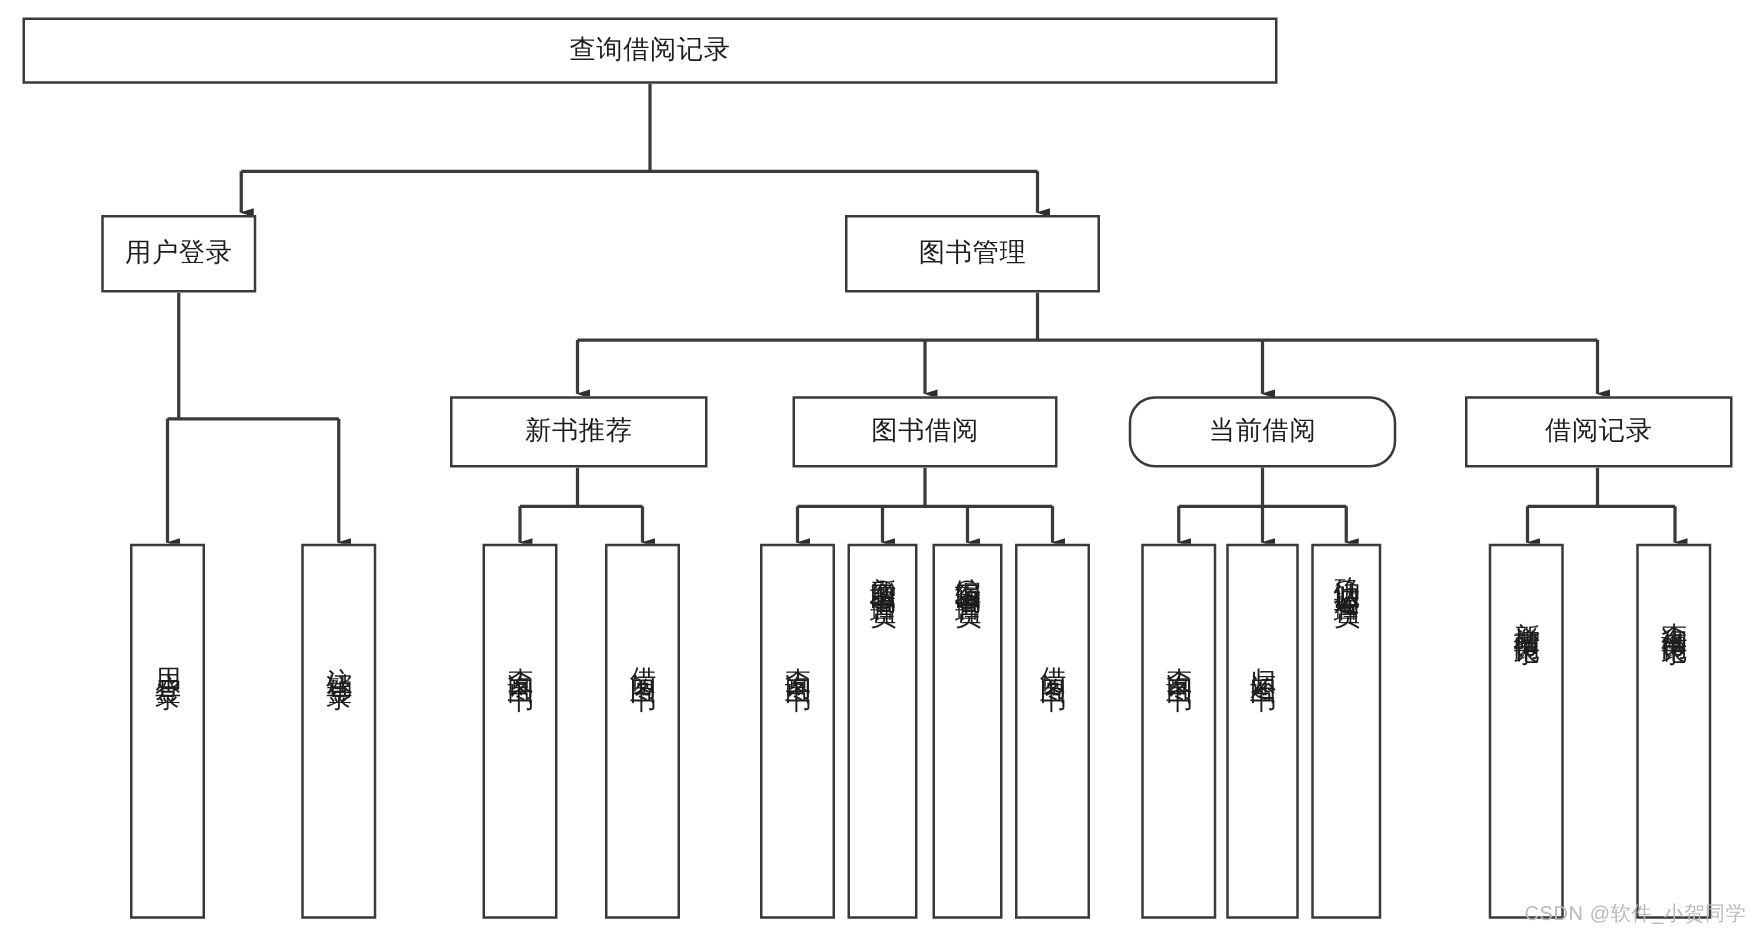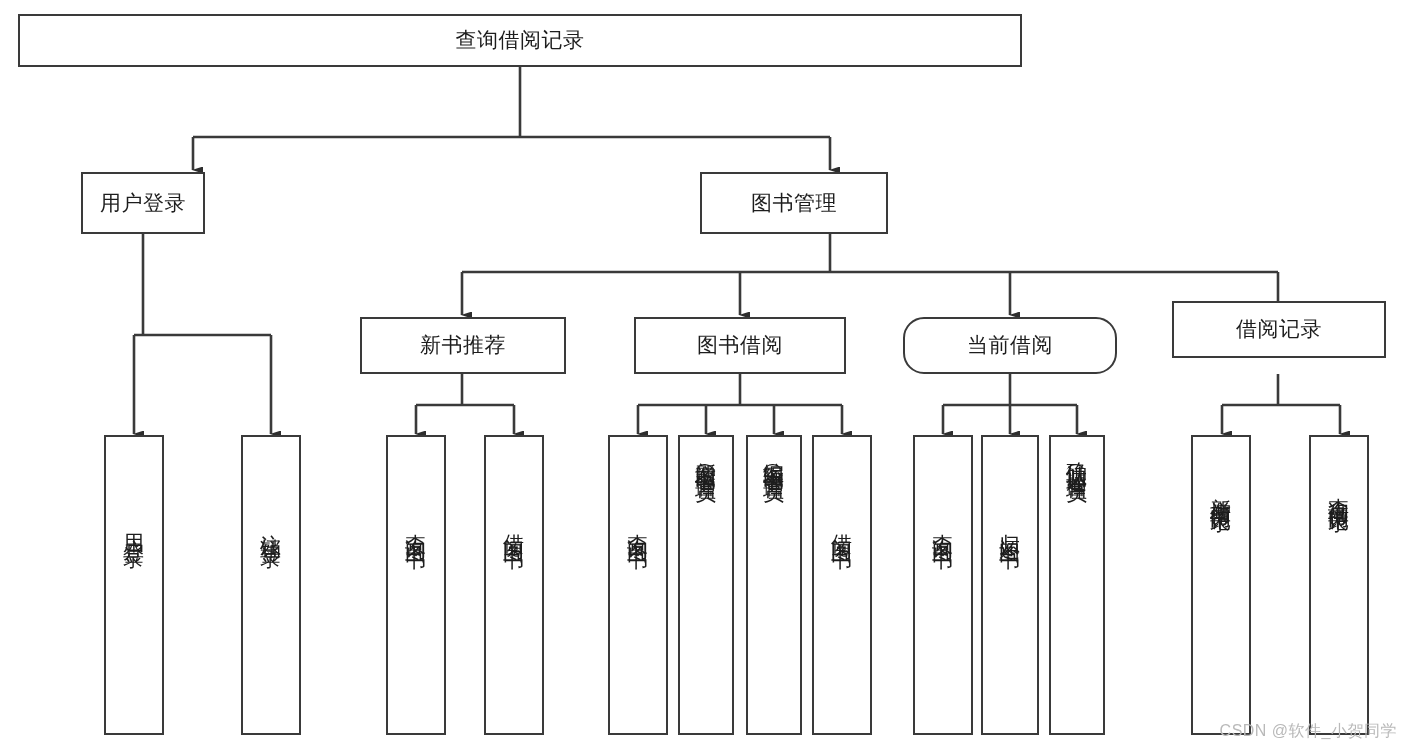--- a/index.html
+++ b/index.html
@@ -131,34 +131,34 @@
     </g>
   </svg>
 
   <div class="node horiz" style="left:18px; top:14px; width:1004px; height:53px;">
     <span class="node-label">查询借阅记录</span>
   </div>
 
   <div class="node horiz" style="left:81px; top:172px; width:124px; height:62px;">
     <span class="node-label">用户登录</span>
   </div>
-  <div class="node horiz" style="left:700px; top:172px; width:188px; height:62px;">
+  <div class="node horiz" style="left:676px; top:172px; width:204px; height:62px;">
     <span class="node-label">图书管理</span>
   </div>
 
   <div class="node horiz" style="left:360px; top:317px; width:206px; height:57px;">
     <span class="node-label">新书推荐</span>
   </div>
   <div class="node horiz" style="left:634px; top:317px; width:212px; height:57px;">
     <span class="node-label">图书借阅</span>
   </div>
   <div class="node horiz" style="left:903px; top:317px; width:214px; height:57px;border-radius:21px;">
     <span class="node-label">当前借阅</span>
   </div>
-  <div class="node horiz" style="left:1172px; top:301px; width:214px; height:57px;">
+  <div class="node horiz" style="left:1172px; top:317px; width:214px; height:57px;">
     <span class="node-label">借阅记录</span>
   </div>
 
   <div class="node vert" style="left:104px; top:435px; width:60px; height:300px; padding-top:80px;">
     <span class="node-label">用户登录</span>
   </div>
   <div class="node vert" style="left:241px; top:435px; width:60px; height:300px; padding-top:80px;">
     <span class="node-label">注销登录</span>
   </div>
 

